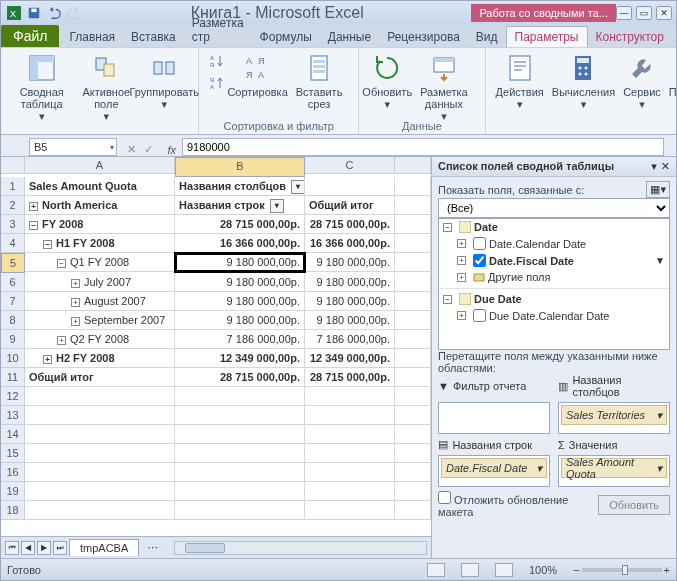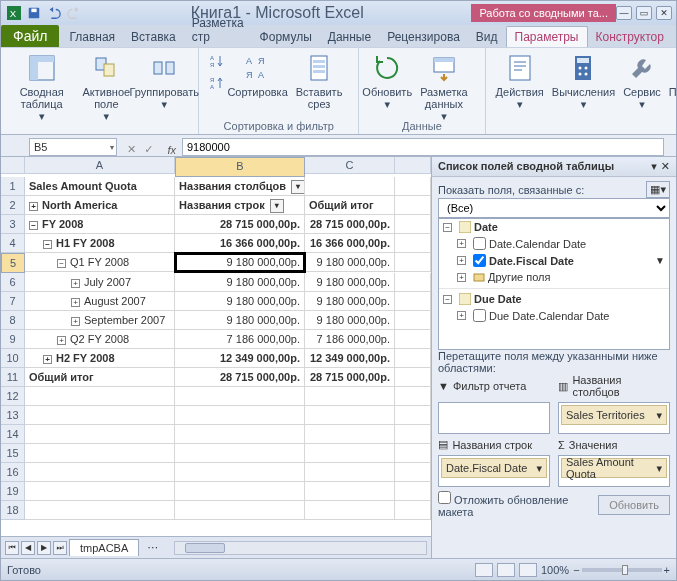--- a/index.html
+++ b/index.html
@@ -61,41 +61,41 @@
 
 
 .sheettabs { height:22px; background:#dfe6f1; display:flex; align-items:center; border-top:1px solid #a8b4c8; padding:0 4px; gap:2px; }
 .navbtn { width:14px; height:14px; border:1px solid #9aa8bf; background:#eef2f8; font-size:8px; text-align:center; line-height:12px; }
 .stab { background:#fff; border:1px solid #9aa8bf; border-bottom:none; padding:2px 10px; font-size:11px; }
 .scrolltrack { flex:1; height:14px; background:#e3e8f1; border:1px solid #b7c1d3; margin-left:8px; position:relative; }
 .scrolltrack .thumb { position:absolute; left:10px; top:1px; height:10px; width:40px; background:#cdd7e7; border:1px solid #9aa8bf; border-radius:2px; }
 
 
 .status { height:22px; background:linear-gradient(#e3e9f3,#cdd7e7); border-top:1px solid #a8b4c8; display:flex; align-items:center; padding:0 6px; font-size:11px; color:#3a4a60; }
-.status .right { margin-left:auto; display:flex; align-items:center; gap:4px; }
+.status .right { margin-left:auto; display:flex; align-items:center; gap:16px; }
 .viewbtn { width:18px; height:14px; border:1px solid #9aa8bf; background:#eef2f8; }
 .zoom { display:flex; align-items:center; gap:2px; }
 .zoomtrack { width:80px; height:4px; background:#b7c1d3; position:relative; }
 .zoomtrack .zh { position:absolute; left:50%; top:-3px; width:6px; height:10px; background:#eef2f8; border:1px solid #888; }
 
 
 .pane { width:245px; background:#e8edf5; border-left:1px solid #a8b4c8; display:flex; flex-direction:column; }
 .panehdr { background:linear-gradient(#e8eef8,#d6dfeb); padding:3px 6px; font-size:11px; font-weight:bold; border-bottom:1px solid #b7c1d3; display:flex; justify-content:space-between;}
 .panehdr .cl { display:flex; gap:4px; font-weight:normal;}
 .panebody { flex:1; padding:4px 6px; display:flex; flex-direction:column; gap:0; overflow:hidden; }
 .lbl { font-size:11px; color:#3a4a60; }
 .sel { width:100%; height:20px; border:1px solid #9aa8bf; background:#fff; font-size:11px; padding:0 4px; }
 .fieldtree { border:1px solid #9aa8bf; background:#fff; flex:0 0 132px; overflow:auto; font-size:11px; }
 .ft-row { padding:2px 4px; display:flex; align-items:center; gap:3px; }
 .ft-row.ind1 { padding-left:18px; }
 .ft-row input { margin:0; }
 .ft-ico { width:12px; height:12px; }
 .areas { display:grid; grid-template-columns:1fr 1fr; gap:4px 8px; }
 .arealbl { font-size:11px; display:flex; align-items:center; gap:4px; }
-.areabox { height:32px; border:1px solid #9aa8bf; background:#fff; padding:2px; }
+.areabox { height:32px; border:1px solid #9aa8bf; background:#fff; padding:2px;font-style:italic; }
 .fielditem { background:#f2e8c8; border:1px solid #c9bd8e; padding:2px 4px; font-size:11px; display:flex; justify-content:space-between; height:20px; align-items:center; }
 .footerrow { display:flex; justify-content:space-between; align-items:center; padding:4px 0;}
 .updbtn { padding:3px 10px; border:1px solid #9aa8bf; background:#e3e8f1; color:#888; font-size:11px; }
 .filterico { font-size:10px;}
 svg { display:block; }
 </style>
 </head>
 <body>
 
 <div class="window">

